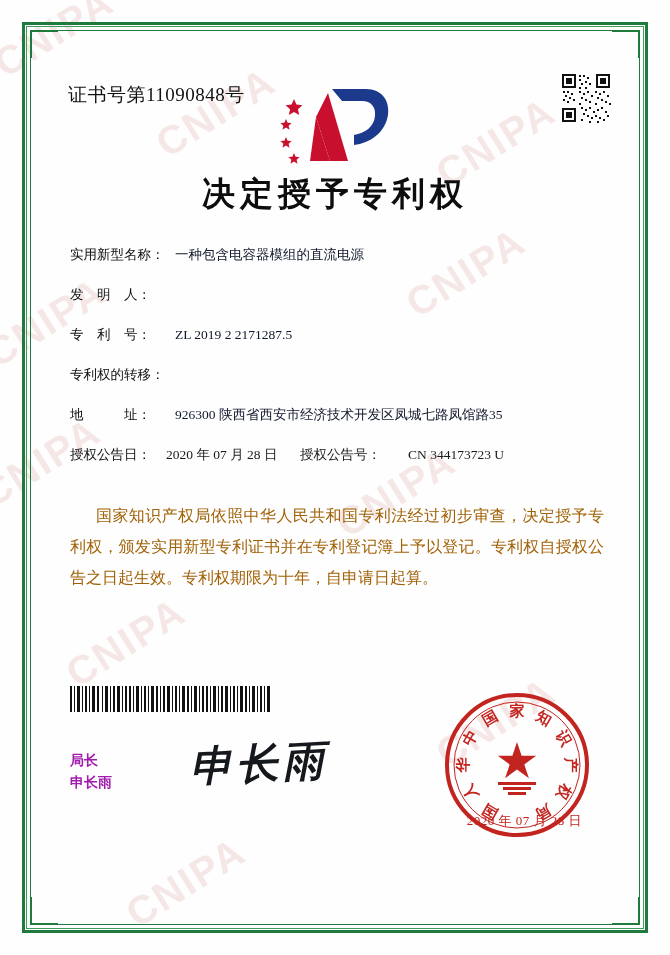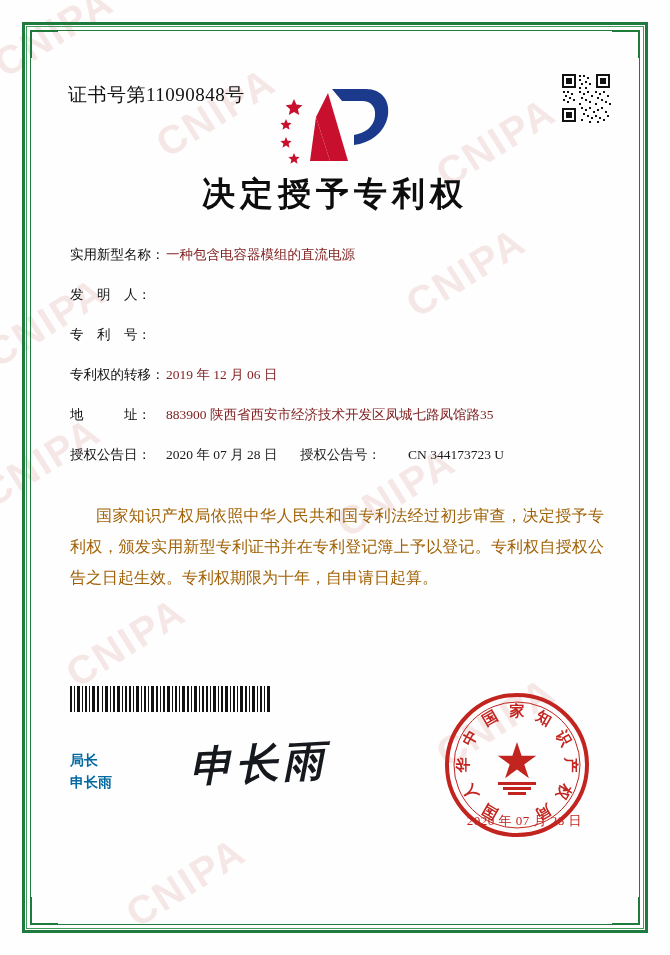--- a/index.html
+++ b/index.html
@@ -134,21 +134,22 @@
     margin-bottom: 19px;
   }
   .field-label {
     flex: 0 0 96px;
     letter-spacing: 0px;
     white-space: nowrap;
     color: #111;
   }
   .field-value {
     flex: 1;
-    color: #7f1d1d;
+    color: #0f172a;
+    margin-left: 9px;
   }
   .field-value .line2 {
     display: block;
     padding-left: 0px;
   }
   .inline-pair {
     display: flex;
     width: 100%;
   }
   .inline-pair .seg1 { flex: 0 0 230px; }
@@ -183,21 +184,21 @@
   .barcode svg { display: block; }
 
   
   .sig-label {
     position: absolute;
     left: 20px;
     top: 700px;
     font-size: 14px;
     line-height: 1.6;
     font-weight: bold;
-    color: #0369a1;
+    color: #a21caf;
   }
   .signature {
     position: absolute;
     left: 140px;
     top: 686px;
     font-size: 42px;
     font-family: "Liberation Serif", "DejaVu Serif", serif;
     font-style: italic;
     font-weight: bold;
     color: #15181c;
@@ -351,32 +352,32 @@
         <div class="field-label">实用新型名称：</div>
         <div class="field-value">一种包含电容器模组的直流电源</div>
       </div>
 
       <div class="field-row">
         <div class="field-label">发　明　人：</div>
       </div>
 
       <div class="field-row">
         <div class="field-label">专　利　号：</div>
+        <div class="field-value">ZL 2019 2 2171287.5</div>
       </div>
 
       <div class="field-row">
         <div class="field-label">专利权的转移：</div>
-        <div class="field-value">2019 年 12 月 06 日</div>
       </div>
 
 
       <div class="field-row">
         <div class="field-label">地　　　址：</div>
         <div class="field-value">
-          <span>883900 陕西省西安市经济技术开发区凤城七路凤馆路35</span>
+          <span>926300 陕西省西安市经济技术开发区凤城七路凤馆路35</span>
         </div>
       </div>
 
       <div class="field-row">
         <div class="inline-pair">
           <div class="seg1" style="display:flex;">
             <div class="field-label">授权公告日：</div>
             <div style="flex:1;">2020 年 07 月 28 日</div>
           </div>
           <div class="seg2-label">授权公告号：</div>

